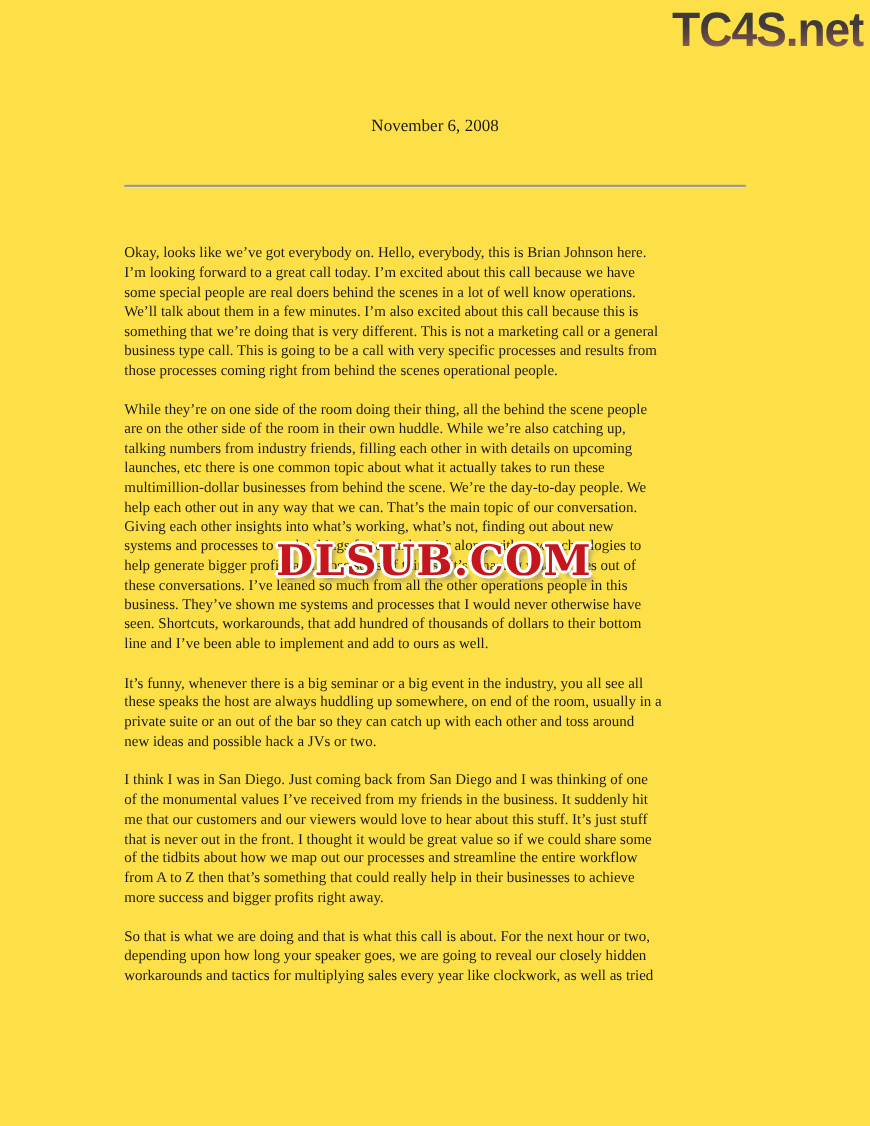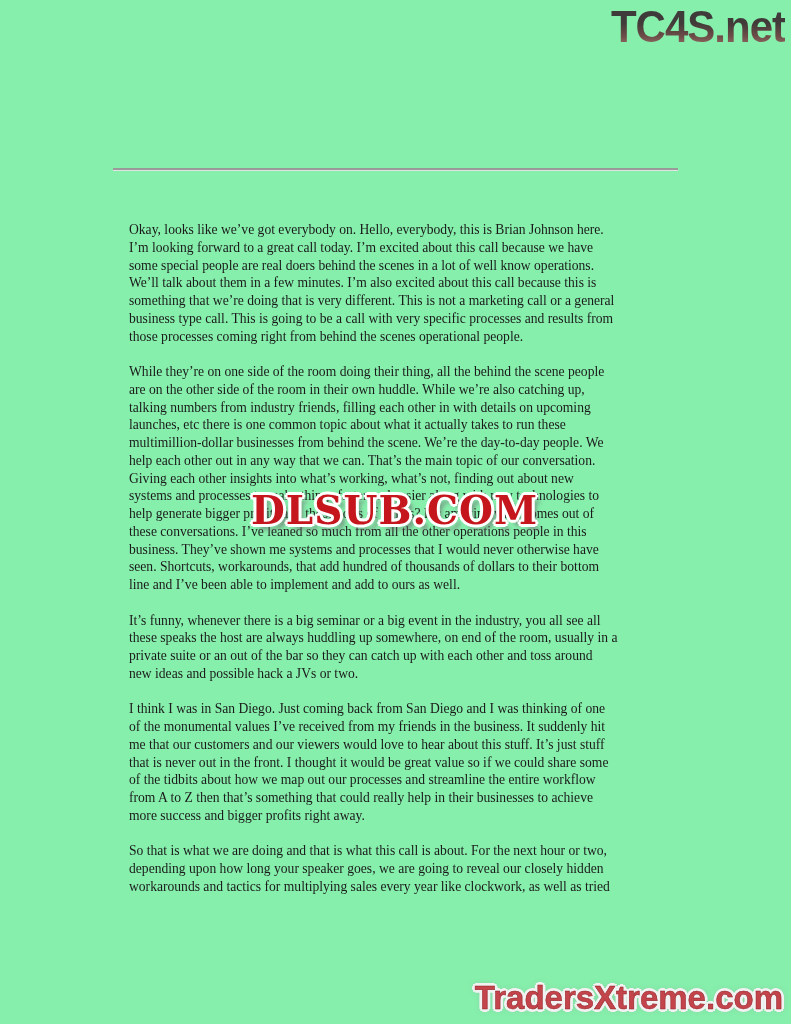--- a/index.html
+++ b/index.html
@@ -1,19 +1,19 @@
 <!DOCTYPE html>
 <html><head>
 <meta charset="utf-8">
 <style>
   html,body{margin:0;padding:0;background:#ffffff;}
   .page{
     position:relative;
     width:791px;height:1024px;
-    background:#86efac;
+    background:#fde047;
     overflow:hidden;
     font-family:"Liberation Serif","DejaVu Serif",serif;
     color:#1a1a1a;
   }
 
   
   .tc4s{
     position:absolute;top:2px;right:6px;
     font-family:"Liberation Sans","DejaVu Sans",sans-serif;
     font-weight:bold;
@@ -39,21 +39,20 @@
     position:absolute;top:168px;left:113px;width:565px;
     height:2px;background:#9a9a9a;
     border-bottom:1px solid #e2e2e2;
   }
 
   
   .bodytext{
     position:absolute;top:221px;left:113px;width:580px;
     font-size:13.6px;
     line-height:17.75px;
-    margin-left:16px;
   }
   .bodytext p{
     margin:0 0 17.75px 0;
     white-space:pre-line;
   }
 
   
   .watermark{
     position:absolute;top:487px;left:251px;
     font-family:"DejaVu Serif","Liberation Serif",serif;
@@ -87,20 +86,21 @@
        0    0   6px rgba(150,150,150,0.8);
   }
 </style>
 </head>
 <body>
 
 <div class="page">
 
   <div class="tc4s">TC4S.net</div>
 
+  <div class="date">November 6, 2008</div>
 
   <div class="rule"></div>
 
   <div class="bodytext">
     <p>Okay, looks like we’ve got everybody on. Hello, everybody, this is Brian Johnson here.
 I’m looking forward to a great call today. I’m excited about this call because we have
 some special people are real doers behind the scenes in a lot of well know operations.
 We’ll talk about them in a few minutes. I’m also excited about this call because this is
 something that we’re doing that is very different. This is not a marketing call or a general
 business type call. This is going to be a call with very specific processes and results from
@@ -129,15 +129,14 @@
 of the tidbits about how we map out our processes and streamline the entire workflow
 from A to Z then that’s something that could really help in their businesses to achieve
 more success and bigger profits right away.</p>
     <p>So that is what we are doing and that is what this call is about. For the next hour or two,
 depending upon how long your speaker goes, we are going to reveal our closely hidden
 workarounds and tactics for multiplying sales every year like clockwork, as well as tried</p>
   </div>
 
   <div class="watermark">DLSUB.COM</div>
 
-  <div class="traders">TradersXtreme.com</div>
 
 </div>
 
 </body></html>

